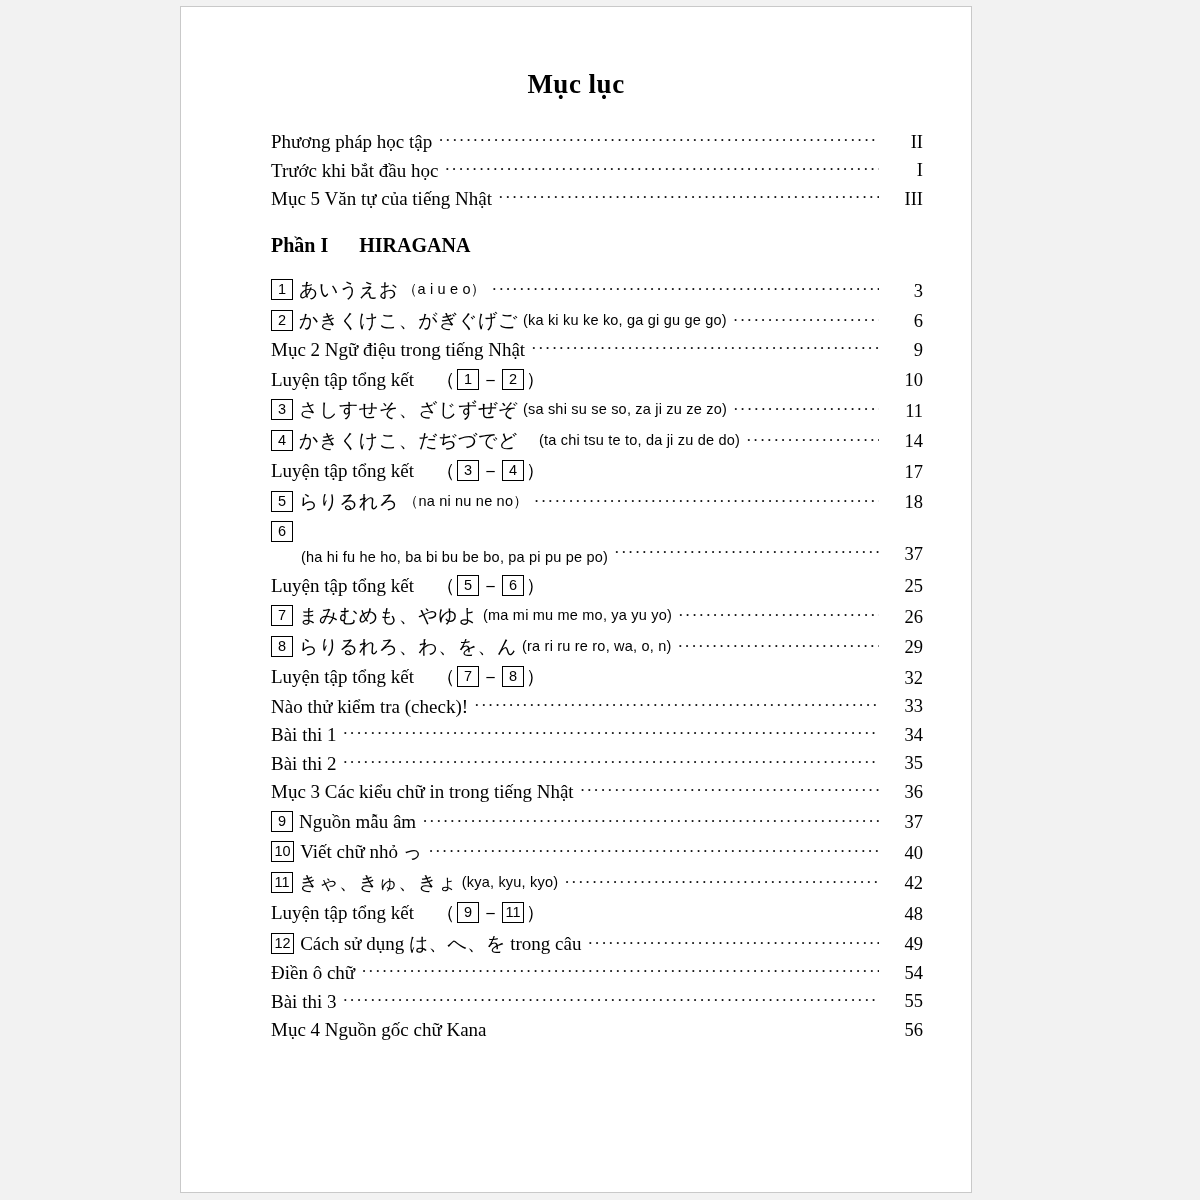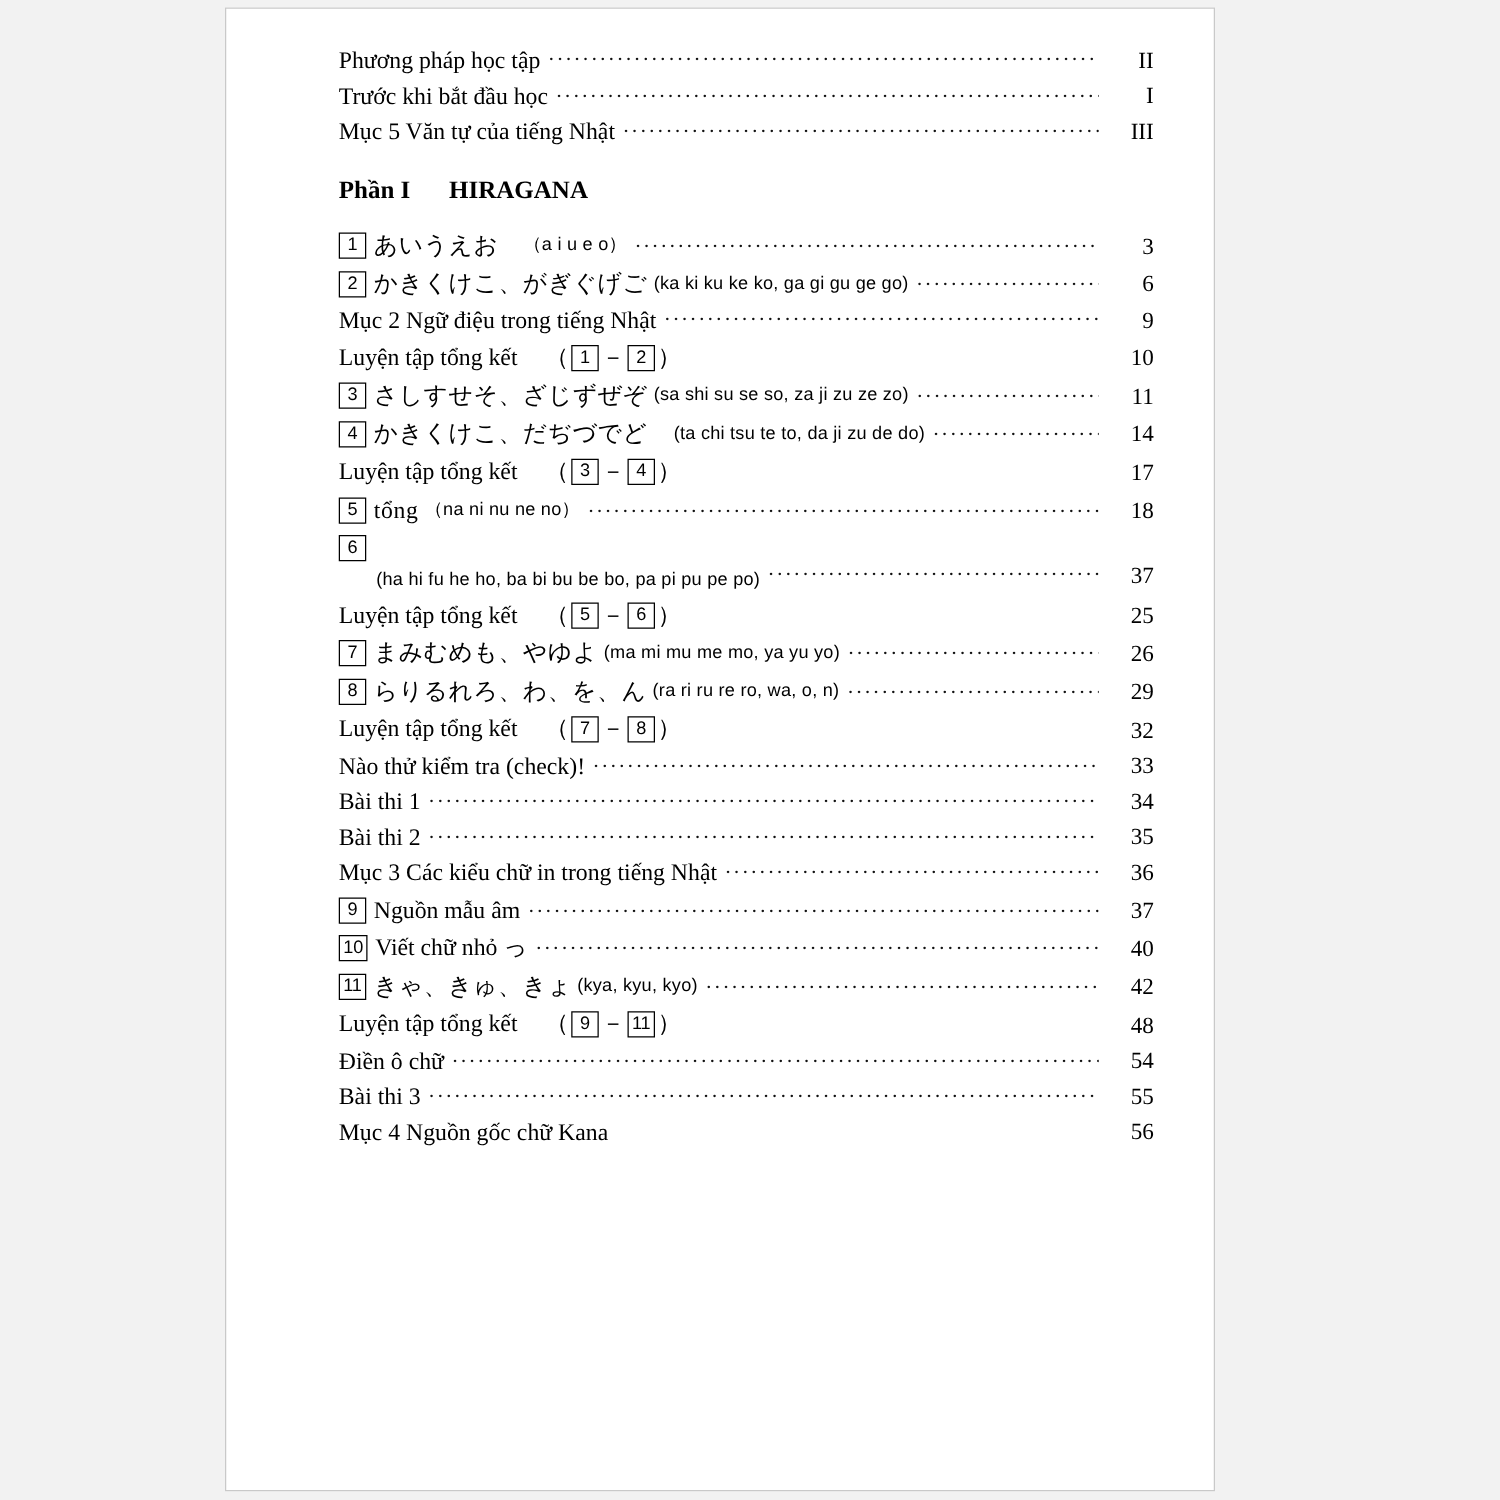--- a/index.html
+++ b/index.html
@@ -136,20 +136,21 @@
   }
   .paren { font-size: 19px; }
 </style>
 </head>
 <body>
 
 <div id="page">
   <div class="paper">
     <div class="content">
 
+      <div class="title">Mục lục</div>
 
       <div class="toc">
 
         <div class="row">
           <span class="label vi">Phương pháp học tập</span>
           <span class="dots"></span>
           <span class="page-num">II</span>
         </div>
         <div class="row">
           <span class="label vi">Trước khi bắt đầu học</span>
@@ -164,21 +165,21 @@
 
         <div class="section-head">
           <span class="part">Phần I</span>
           <span>HIRAGANA</span>
         </div>
 
         <div class="row indent-1">
           <span class="label">
             <span class="boxnum">1</span>
             <span class="jp">あいうえお</span>
-            <span class="romaji" style="margin-left:20px">（a i u e o）</span>
+            <span class="romaji" style="margin-left:4px">（a i u e o）</span>
           </span>
           <span class="dots"></span>
           <span class="page-num">3</span>
         </div>
 
         <div class="row indent-1">
           <span class="label">
             <span class="boxnum">2</span>
             <span class="jp">かきくけこ、がぎぐげご</span>
             <span class="romaji" style="margin-left:5px">(ka ki ku ke ko, ga gi gu ge go)</span>
@@ -235,21 +236,21 @@
             <span class="boxnum inline">4</span>
             <span class="paren">）</span>
           </span>
           <span class="dots" style="visibility:hidden"></span>
           <span class="page-num">17</span>
         </div>
 
         <div class="row indent-1">
           <span class="label">
             <span class="boxnum">5</span>
-            <span class="jp">tổng</span>
+            <span class="jp">らりるれろ</span>
             <span class="romaji" style="margin-left:5px">（na ni nu ne no）</span>
           </span>
           <span class="dots"></span>
           <span class="page-num">18</span>
         </div>
 
         <div class="wide-jp-row indent-1">
           <span class="boxnum">6</span>
         </div>
         <div class="cont-line">
@@ -362,20 +363,28 @@
             <span class="paren" style="margin-left:22px">（</span>
             <span class="boxnum inline">9</span>
             <span>－</span>
             <span class="boxnum inline">11</span>
             <span class="paren">）</span>
           </span>
           <span class="dots" style="visibility:hidden"></span>
           <span class="page-num">48</span>
         </div>
 
+        <div class="row indent-1">
+          <span class="label">
+            <span class="boxnum">12</span>
+            <span class="vi">Cách sử dụng は、へ、を trong câu</span>
+          </span>
+          <span class="dots"></span>
+          <span class="page-num">49</span>
+        </div>
 
         <div class="row">
           <span class="label vi">Điền ô chữ</span>
           <span class="dots"></span>
           <span class="page-num">54</span>
         </div>
 
         <div class="row">
           <span class="label vi">Bài thi 3</span>
           <span class="dots"></span>

